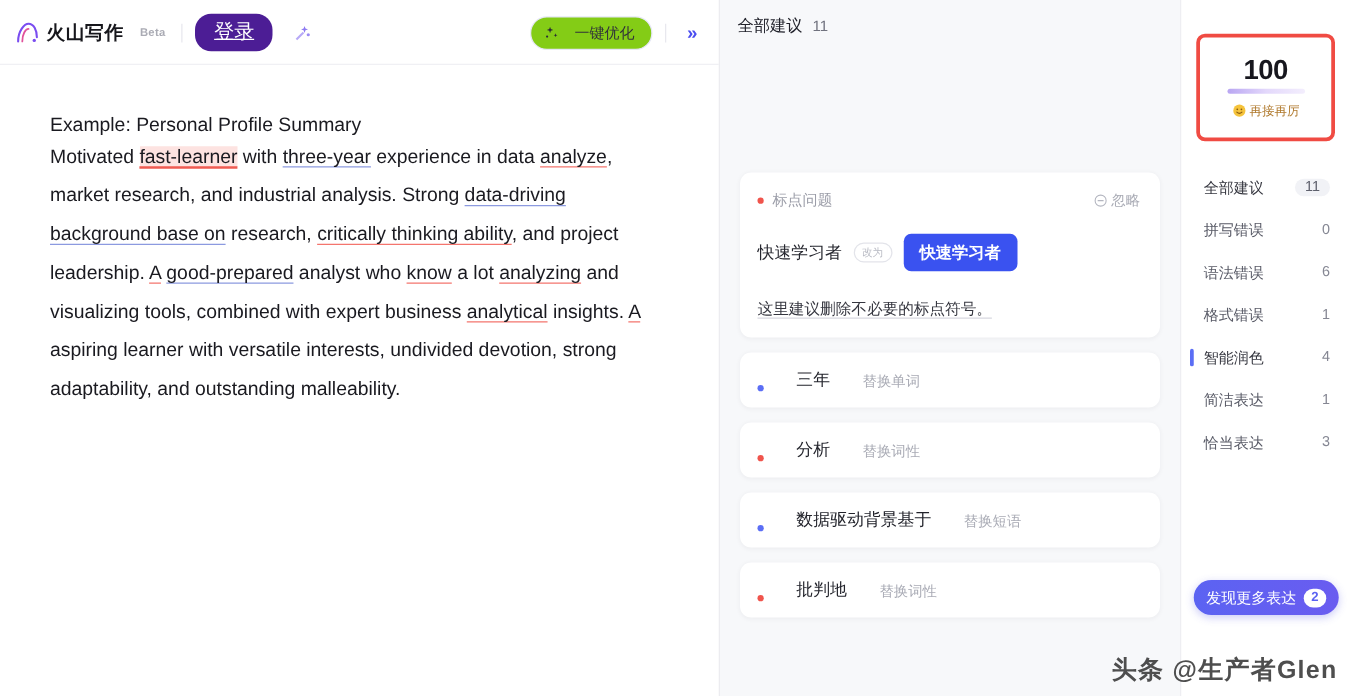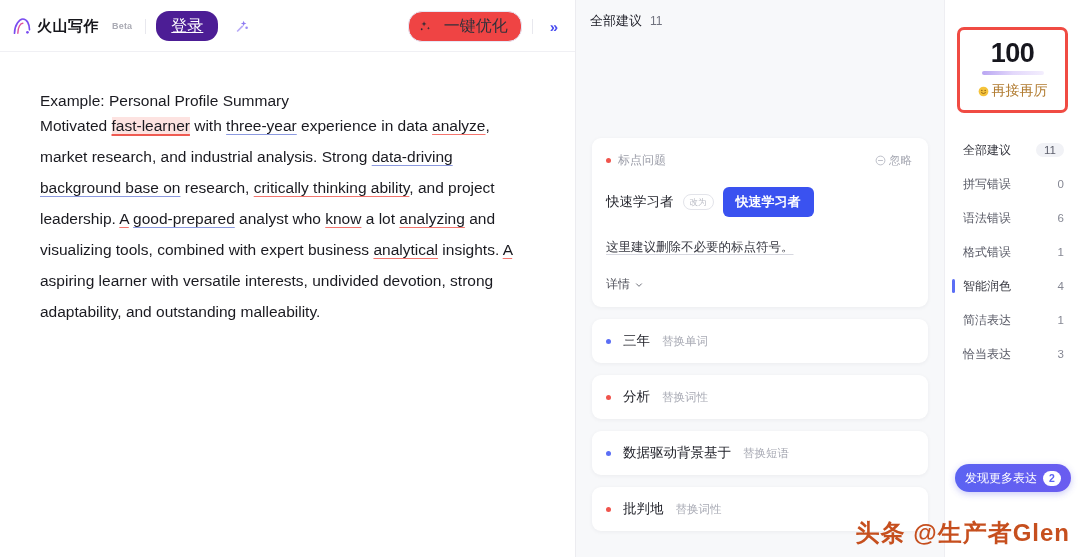--- a/index.html
+++ b/index.html
@@ -39,23 +39,23 @@
     cursor: pointer; font-weight: 500; line-height: 1.4; text-decoration: underline;
   }
   .wand-btn {
     width: 26px; height: 26px; border-radius: 6px;
     display: flex; align-items: center; justify-content: center;
     cursor: pointer;
   }
   .toolbar-spacer { flex: 1 1 auto; }
   #optimize-btn {
     display: flex; align-items: center; gap: 12px;
-    background: #ef4444; border: 1px solid #e6e7f6;
+    background: #84cc16; border: 1px solid #e6e7f6;
     border-radius: 14px; padding: 4px 13px 4px 10px;
-    font-size: 16px; color: #30313a; cursor: pointer;
+    font-size: 12px; color: #30313a; cursor: pointer;
   }
   #collapse-btn {
     color: #4a4df0; font-size: 15px; padding: 2px 7px;
     cursor: pointer; font-weight: 700; line-height: 1;
   }
 
   #doc-body {
     padding: 40px 42px 0 40px;
     font-size: 15.5px; color: #1a1a20;
   }
@@ -87,21 +87,21 @@
   #sugg-header .n { font-size: 12px; color: #70727e; }
 
   #sugg-list { margin-top: 108px; }
   .sugg-card {
     background: #fff; border-radius: 9px;
     margin: 0 16px 12px 16px; box-shadow: 0 1px 4px rgba(30,32,60,.055);
   }
   .sugg-card.expanded { padding: 14px 16px 14px 14px; }
   .sugg-card.compact {
     padding: 13px 16px 13px 14px;
-    display: flex; align-items: center; gap: 12px;
+    display: flex; align-items: flex-end; gap: 26px;
   }
   .card-top { display: flex; align-items: center; justify-content: space-between; }
   .cat-row { display: flex; align-items: center; gap: 7px; }
   .dot { width: 5px; height: 5px; border-radius: 50%; flex: none; }
   .dot.red { background: #f0544c; }
   .dot.blue { background: #5b6ef5; }
   .cat-label { font-size: 12px; color: #9b9da8; }
   .ignore-btn {
     display: flex; align-items: center; gap: 3px;
     font-size: 11.5px; color: #a8aab4; cursor: pointer;
@@ -135,30 +135,30 @@
     width: 136px; height: 557px; background: #ffffff;
     border-left: 1px solid #eeeef2; flex: none; position: relative;
   }
   #score-card {
     margin: 27px 12px 0 12px; height: 86px;
     border: 3px solid #f04b43; border-radius: 7px;
     display: flex; flex-direction: column; align-items: center;
     justify-content: center; gap: 2px; position: relative;
   }
   #score-value {
-    font-size: 27px; font-weight: 700; color: #17171e;
+    font-size: 22px; font-weight: 700; color: #17171e;
     letter-spacing: -.5px; line-height: 1;
   }
   #score-underline {
     width: 62px; height: 4px; border-radius: 2px; margin-top: 2px;
     background: linear-gradient(90deg,#b9a6f2,#e3d8fb,#f3eefd);
   }
   #score-caption {
     display: flex; align-items: center; gap: 3px;
-    font-size: 14px; color: #b07a2e; margin-top: 5px; font-family: Liberation Mono, monospace;
+    font-size: 10px; color: #b07a2e; margin-top: 5px; font-family: Liberation Mono, monospace;
   }
   #cat-list { margin-top: 20px; }
   .cat-item {
     height: 34px; display: flex; align-items: center;
     padding-left: 18px; position: relative; cursor: pointer;
   }
   .cat-item .bar {
     position: absolute; left: 7px; top: 50%; transform: translateY(-50%);
     width: 3px; height: 14px; border-radius: 2px;
   }
@@ -177,21 +177,21 @@
     display: flex; align-items: center; justify-content: center; gap: 6px;
     cursor: pointer; box-shadow: 0 2px 7px rgba(80,80,230,.3); margin-top: 16px;
   }
   #discover-btn .lbl { font-size: 12px; color: #fff; font-weight: 500; }
   #discover-btn .cnt {
     background: #fff; color: #5b63f2; font-size: 10.5px; font-weight: 600;
     border-radius: 8px; padding: 0 6px; line-height: 15px;
   }
   #watermark {
     position: absolute; right: 10px; bottom: 8px;
-    font-size: 24px; font-weight: 700; color: #c2410c;
+    font-size: 20px; font-weight: 700; color: #404040;
     letter-spacing: 1px; opacity: .92; z-index: 50;
   }
 </style>
 </head>
 <body>
 
 <div id="app">
 
   <div id="editor-pane">
 
@@ -252,26 +252,20 @@
               </svg>
               <span>忽略</span>
             </div>
           </div>
           <div class="replace-row">
             <span class="orig-word">快速学习者</span>
             <span class="arrow-pill">改为</span>
             <button class="new-word-btn">快速学习者</button>
           </div>
           <div class="sugg-desc">这里建议删除不必要的标点符号。</div>
-          <div class="detail-row">
-            <span>详情</span>
-            <svg width="10" height="10" viewBox="0 0 12 12">
-              <path d="M3 4.6 L6 7.6 L9 4.6" fill="none" stroke="#6d6f79" stroke-width="1.2" stroke-linecap="round"></path>
-            </svg>
-          </div>
         </div>
         <div class="sugg-card compact">
           <span class="dot blue"></span>
           <span class="compact-word">三年</span>
           <span class="compact-action">替换单词</span>
         </div>
         <div class="sugg-card compact">
           <span class="dot red"></span>
           <span class="compact-word">分析</span>
           <span class="compact-action">替换词性</span>

